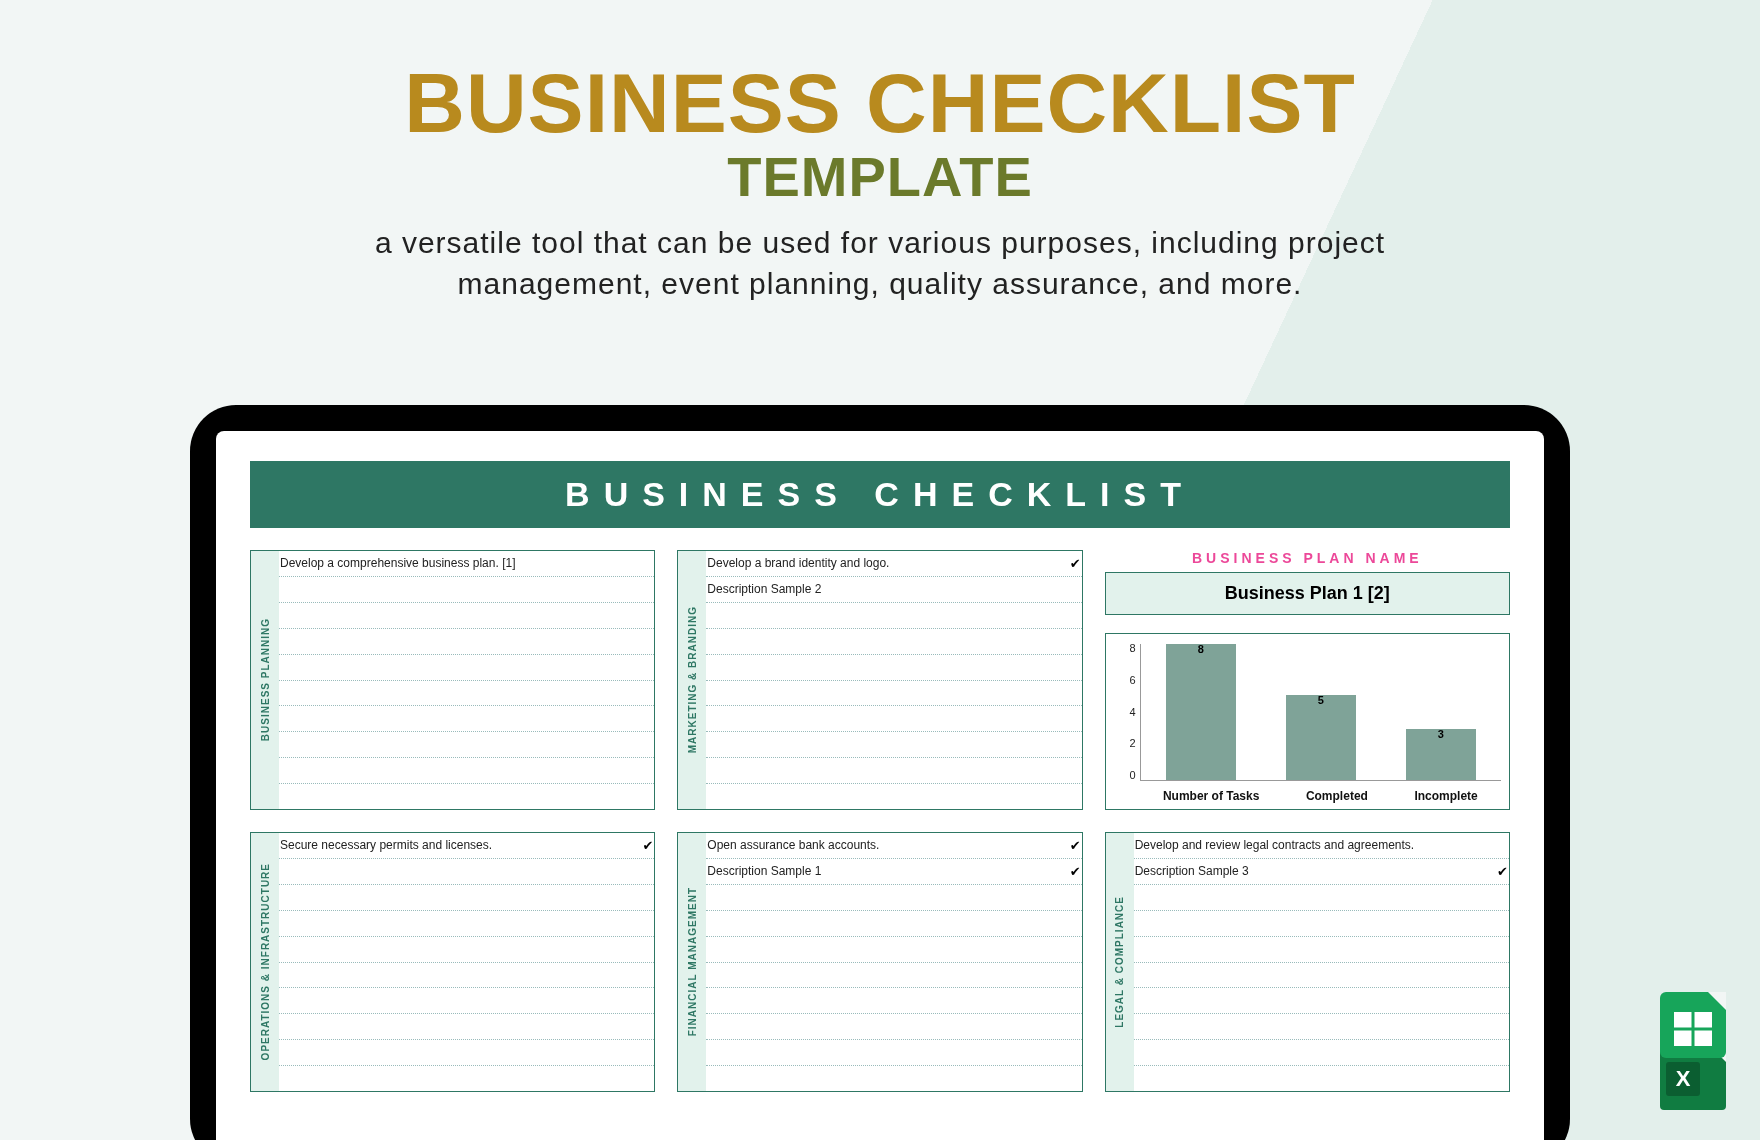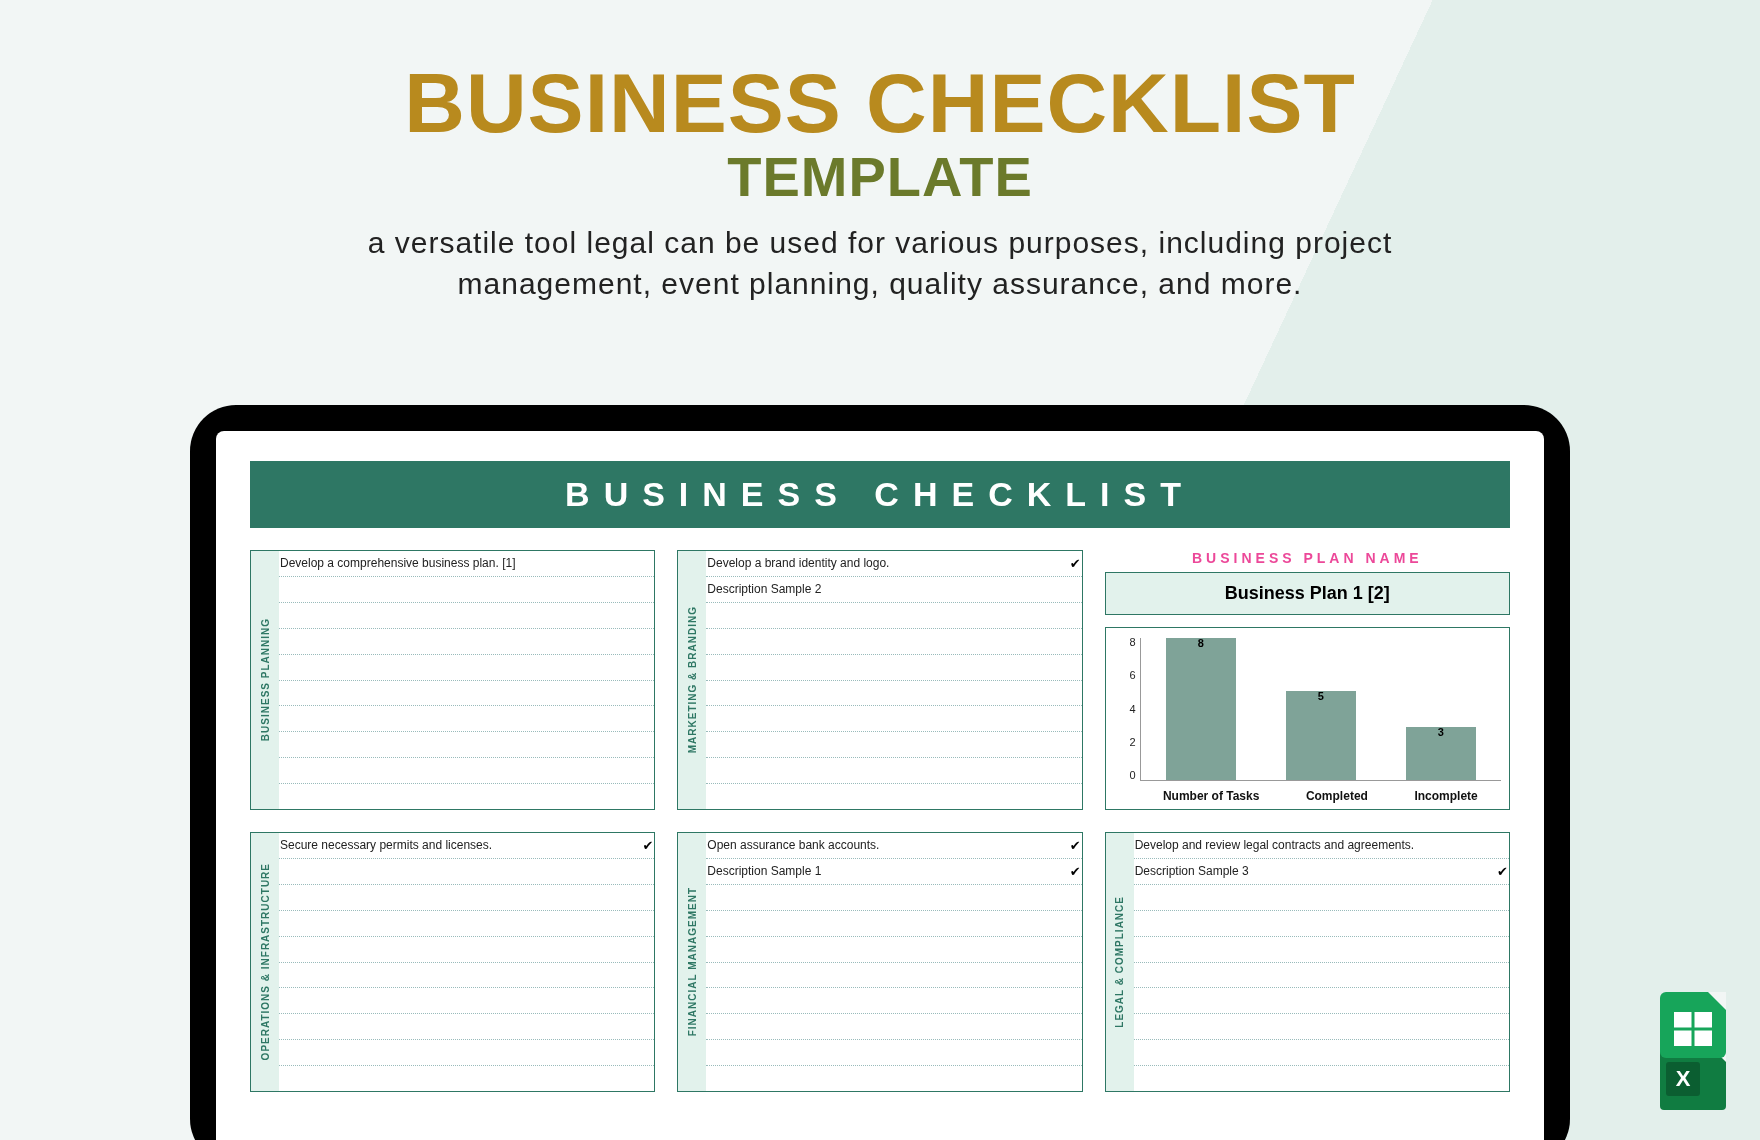--- a/index.html
+++ b/index.html
@@ -17,21 +17,21 @@
   .panel{border:1px solid #2e7764;height:260px;display:flex;background:#fff}
   .vlabel{width:28px;background:#e2f2ec;color:#2e7764;font-size:10px;font-weight:900;letter-spacing:1px;display:flex;align-items:center;justify-content:center}
   .vlabel span{writing-mode:vertical-rl;transform:rotate(180deg);white-space:nowrap}
   .rows{flex:1;display:flex;flex-direction:column}
   .row{flex:1;border-bottom:1px dotted #9bb;display:flex;align-items:center;padding:0 1px;font-size:12px;color:#222}
   .row:last-child{border-bottom:none}
   .row .txt{flex:1}
   .row .chk{font-size:13px;color:#000}
   .side{height:260px;display:flex;flex-direction:column}
   .side-title{text-align:center;color:#ec4899;font-weight:900;font-size:14px;letter-spacing:4px;margin-bottom:6px}
-  .side-name{border:1px solid #2e7764;background:#e2f2ec;text-align:center;font-weight:900;font-size:18px;padding:10px 4px;margin-bottom:12px}
+  .side-name{border:1px solid #2e7764;background:#e2f2ec;text-align:center;font-weight:900;font-size:18px;padding:10px 4px;margin-bottom:18px}
   .chartbox{flex:1;border:1px solid #2e7764;position:relative;padding:10px 8px 28px 34px}
   .yaxis{position:absolute;left:6px;top:8px;bottom:28px;width:24px;display:flex;flex-direction:column;justify-content:space-between;font-size:11px;color:#222;text-align:right}
   .plot{position:relative;height:100%;border-left:1px solid #999;border-bottom:1px solid #999;display:flex;align-items:flex-end;justify-content:space-around}
   .bar{width:70px;background:#7fa398;position:relative}
   .bar .bv{position:absolute;top:-1px;left:0;right:0;text-align:center;font-size:11px;font-weight:bold}
   .cat{position:absolute;bottom:6px;left:34px;right:8px;display:flex;justify-content:space-around;font-size:12px;font-weight:bold;color:#111}
   .apps{position:absolute;right:34px;bottom:30px;display:flex;flex-direction:column;gap:0}
   .app{width:66px;height:66px;position:relative}
   .app.sheets{z-index:2}
   .app.excel{margin-top:-14px;z-index:1}
@@ -47,21 +47,21 @@
 </style>
 </head>
 <body>
 
 <div class="stage">
   <div class="diag"></div>
 
   <div class="hero">
     <div class="t1">BUSINESS CHECKLIST</div>
     <div class="t2">TEMPLATE</div>
-    <div class="sub">a versatile tool legal can be used for various purposes, including project management, event planning, quality assurance, and more.</div>
+    <div class="sub">a versatile tool that can be used for various purposes, including project management, event planning, quality assurance, and more.</div>
   </div>
 
   <div class="tablet">
     <div class="screen">
       <div class="banner">BUSINESS CHECKLIST</div>
 
       <div class="grid">
 
         <div class="panel">
           <div class="vlabel">

